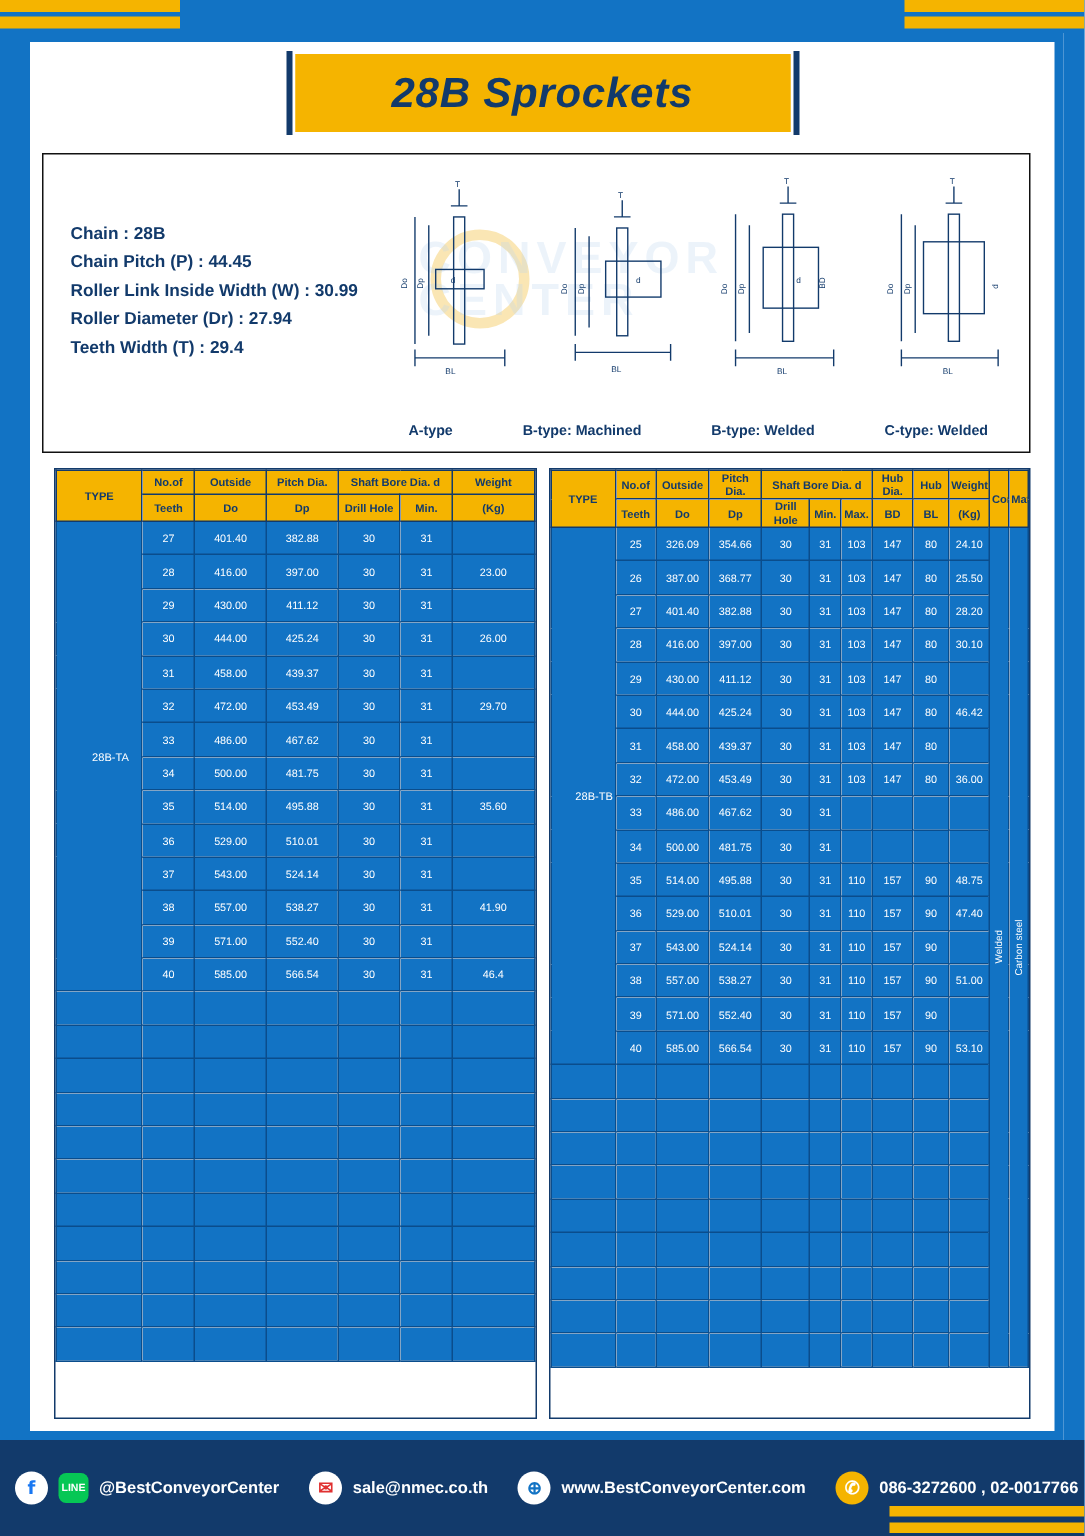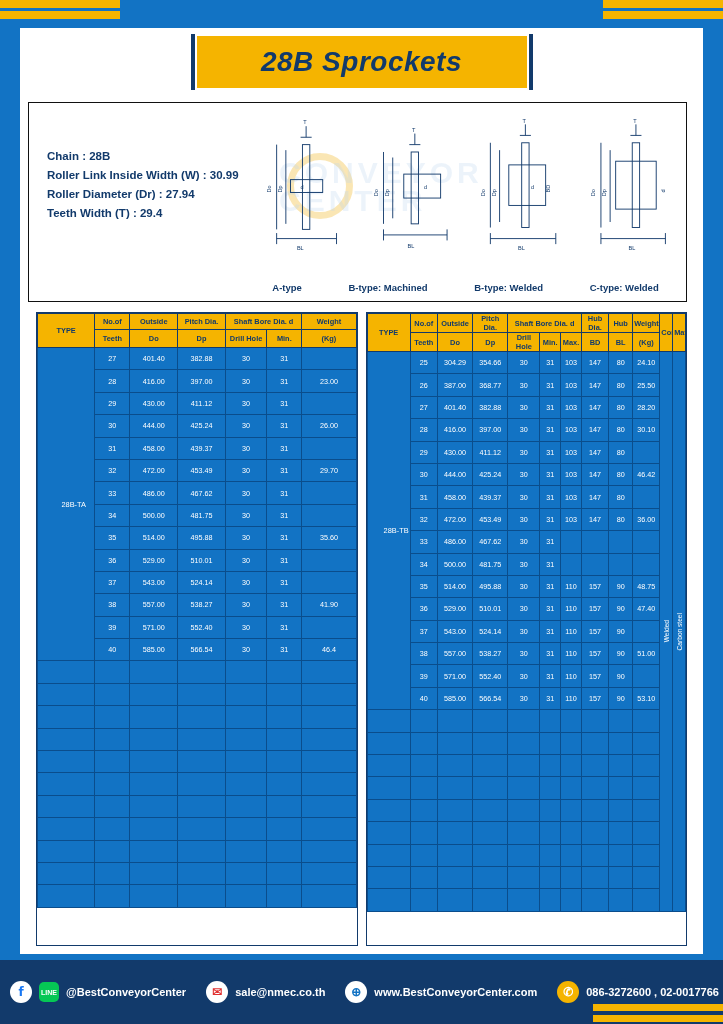--- a/index.html
+++ b/index.html
@@ -146,20 +146,21 @@
 
   <div class="inner">
 
     <div class="title-bar">
       <span class="t">28B Sprockets</span>
     </div>
 
     <div class="spec-box">
       <div class="spec-list">
         <div>Chain  : 28B</div>
+        <div>Chain Pitch (P) : 44.45</div>
         <div>Roller Link Inside Width (W) : 30.99</div>
         <div>Roller Diameter (Dr) : 27.94</div>
         <div>Teeth Width (T) : 29.4</div>
       </div>
 
       <div class="wm-gear"></div>
       <div class="watermark">
         <span>CONVEYOR</span>
         <span>CENTER</span>
       </div>
@@ -530,21 +531,21 @@
               <th class="hdr-sub">Max.</th>
               <th class="hdr-sub">BD</th>
               <th class="hdr-sub">BL</th>
               <th class="hdr-sub">(Kg)</th>
             </tr>
           </thead>
           <tbody>
               <tr>
                 <td class="rowspan-cell" rowspan="16">28B-TB</td>
                 <td>25</td>
-                <td>304.29</td>
+                <td>326.09</td>
                 <td>354.66</td>
                 <td>30</td>
                 <td>31</td>
                 <td>103</td>
                 <td>147</td>
                 <td>80</td>
                 <td>24.10</td>
                 <td class="vert" rowspan="25">
                   <span>Welded</span>
                 </td>

